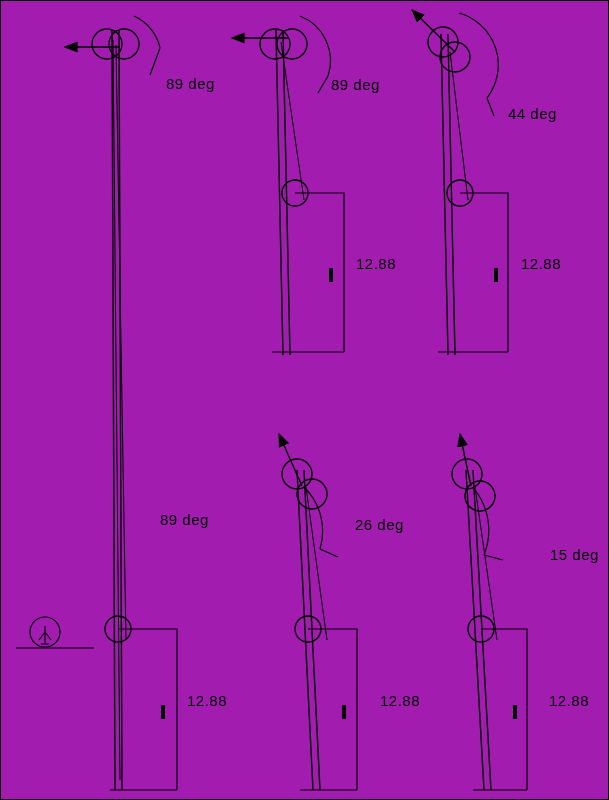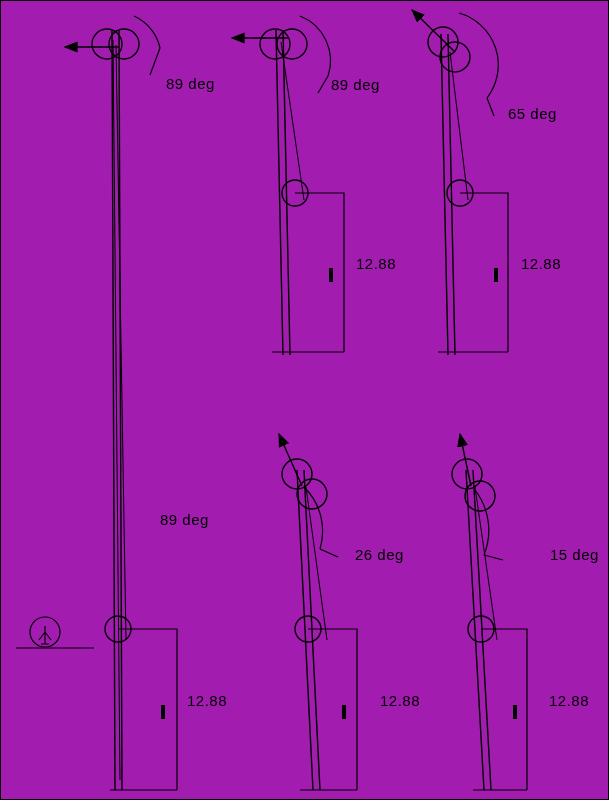--- a/index.html
+++ b/index.html
@@ -160,22 +160,22 @@
     </g>
   </svg>
 
   <div class="lbl" style="left:166px; top:75px;">89 deg</div>
   <div class="lbl" style="left:160px; top:511px;">89 deg</div>
   <div class="lbl" style="left:187px; top:692px;">12.88</div>
 
   <div class="lbl" style="left:331px; top:76px;">89 deg</div>
   <div class="lbl" style="left:356px; top:255px;">12.88</div>
 
-  <div class="lbl" style="left:508px; top:105px;">65 deg</div>
+  <div class="lbl" style="left:508px; top:105px;">44 deg</div>
   <div class="lbl" style="left:521px; top:255px;">12.88</div>
 
-  <div class="lbl" style="left:355px; top:546px;">26 deg</div>
+  <div class="lbl" style="left:355px; top:516px;">26 deg</div>
   <div class="lbl" style="left:380px; top:692px;">12.88</div>
 
   <div class="lbl" style="left:525px; top:546px;margin-left:25px;">15 deg</div>
   <div class="lbl" style="left:549px; top:692px;">12.88</div>
 
 </div>
 
 </body></html>

